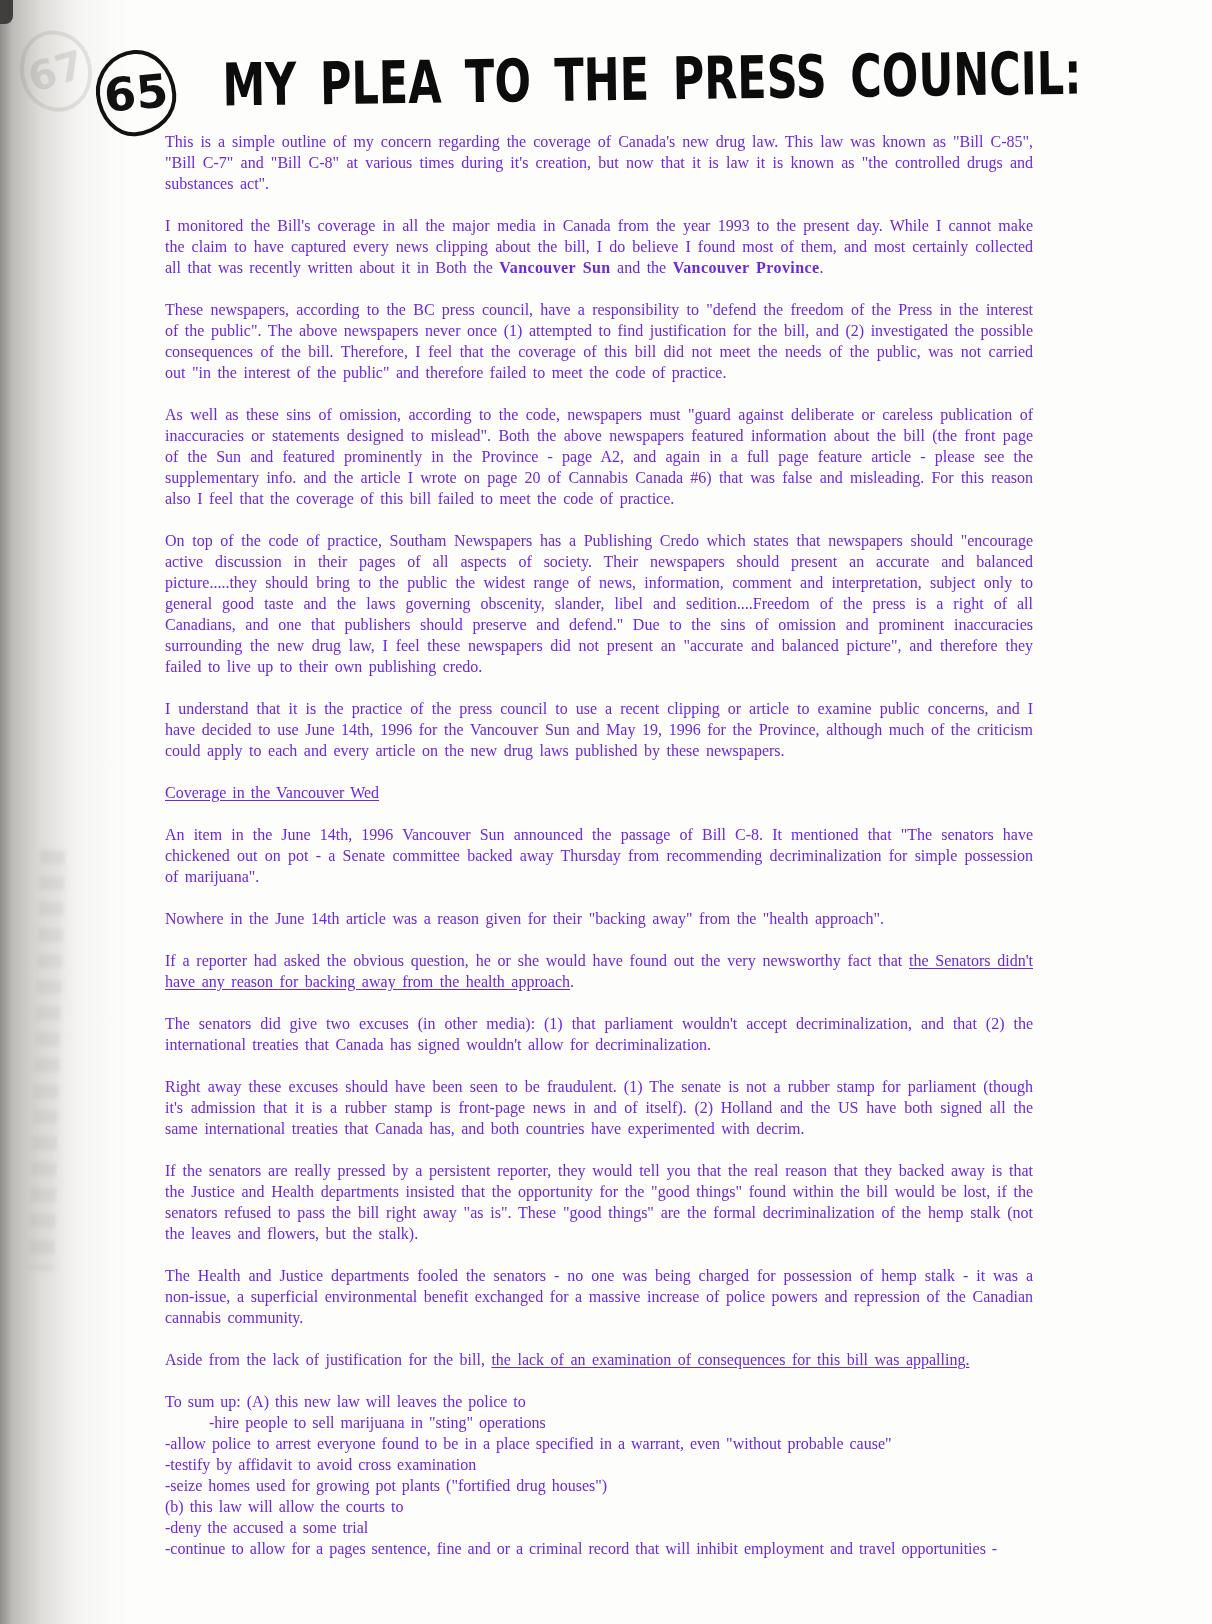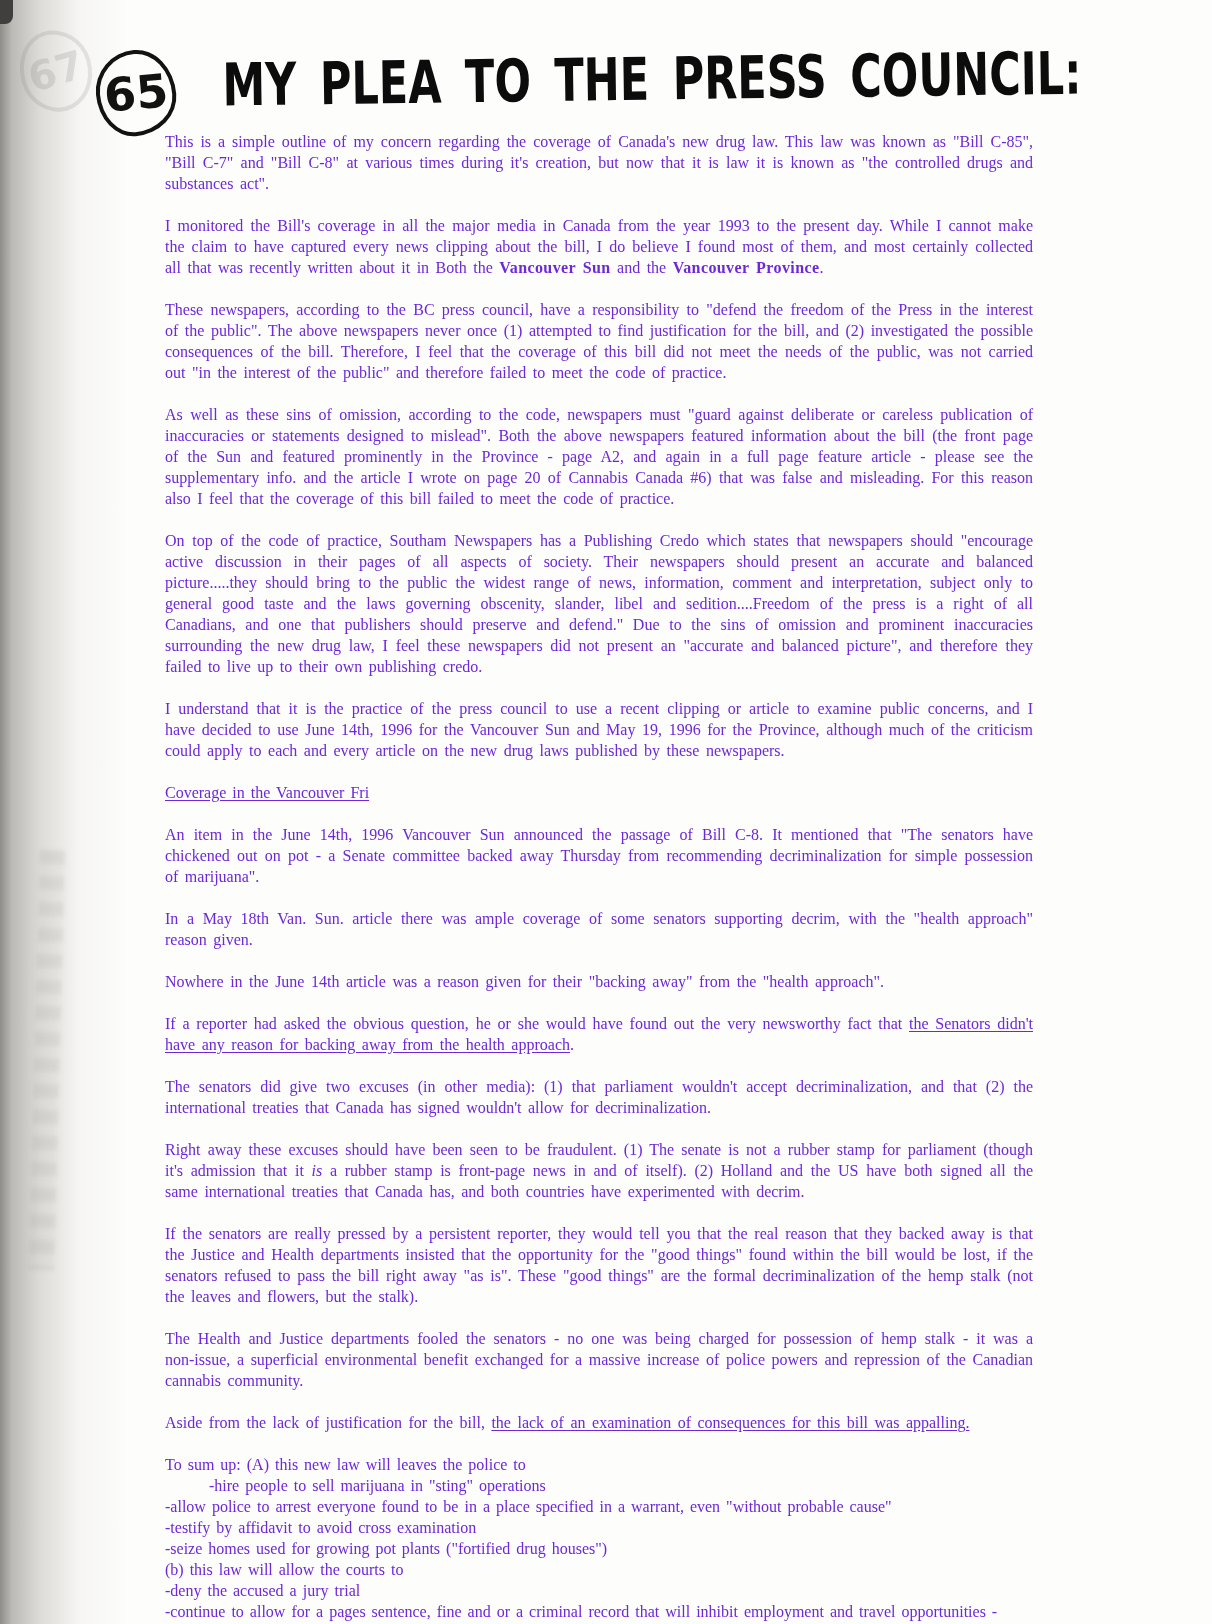--- a/index.html
+++ b/index.html
@@ -60,21 +60,21 @@
   .doc{
     position:absolute;left:165px;top:131px;width:868px;
     font-size:16px;line-height:21px;color:#6d28d9;
   }
   .blk{margin:0 0 21px 0;}
   .blk.para{text-align:justify;word-spacing:2.5px;}
   .blk.heading{text-align:left;word-spacing:2px;text-decoration:underline;text-underline-offset:2px;}
   .blk.line{margin:0;text-align:left;word-spacing:2px;}
   .b{font-weight:bold;letter-spacing:0.4px;}
   .u{text-decoration:underline;text-underline-offset:2px;}
-  .i{font-style:italic;}
+  .i{}
 </style>
 </head>
 <body>
 
 <div class="page">
   <div class="scan-edge"></div>
   <div class="scan-corner"></div>
   <div class="scan-smudge"></div>
 
   <div class="ghost-marker">67</div>
@@ -83,32 +83,31 @@
 
   <h1 class="title">MY PLEA TO THE PRESS COUNCIL:</h1>
 
   <div class="doc">
       <p class="blk para" style="font: inherit;"><span>This is a simple outline of my concern regarding the coverage of Canada's new drug law. This law was known as "Bill C-85", "Bill C-7" and "Bill C-8" at various times during it's creation, but now that it is law it is known as "the controlled drugs and substances act".</span></p>
       <p class="blk para" style="font: inherit;"><span>I monitored the Bill's coverage in all the major media in Canada from the year 1993 to the present day. While I cannot make the claim to have captured every news clipping about the bill, I do believe I found most of them, and most certainly collected all that was recently written about it in Both the </span><span class="b">Vancouver Sun</span><span> and the </span><span class="b">Vancouver Province</span><span>.</span></p>
       <p class="blk para" style="font: inherit;"><span>These newspapers, according to the BC press council, have a responsibility to "defend the freedom of the Press in the interest of the public". The above newspapers never once (1) attempted to find justification for the bill, and (2) investigated the possible consequences of the bill. Therefore, I feel that the coverage of this bill did not meet the needs of the public, was not carried out "in the interest of the public" and therefore failed to meet the code of practice.</span></p>
       <p class="blk para" style="font: inherit;"><span>As well as these sins of omission, according to the code, newspapers must "guard against deliberate or careless publication of inaccuracies or statements designed to mislead". Both the above newspapers featured information about the bill (the front page of the Sun and featured prominently in the Province - page A2, and again in a full page feature article - please see the supplementary info. and the article I wrote on page 20 of Cannabis Canada #6) that was false and misleading. For this reason also I feel that the coverage of this bill failed to meet the code of practice.</span></p>
       <p class="blk para" style="font: inherit;"><span>On top of the code of practice, Southam Newspapers has a Publishing Credo which states that newspapers should "encourage active discussion in their pages of all aspects of society. Their newspapers should present an accurate and balanced picture.....they should bring to the public the widest range of news, information, comment and interpretation, subject only to general good taste and the laws governing obscenity, slander, libel and sedition....Freedom of the press is a right of all Canadians, and one that publishers should preserve and defend." Due to the sins of omission and prominent inaccuracies surrounding the new drug law, I feel these newspapers did not present an "accurate and balanced picture", and therefore they failed to live up to their own publishing credo.</span></p>
       <p class="blk para" style="font: inherit;"><span>I understand that it is the practice of the press council to use a recent clipping or article to examine public concerns, and I have decided to use June 14th, 1996 for the Vancouver Sun and May 19, 1996 for the Province, although much of the criticism could apply to each and every article on the new drug laws published by these newspapers.</span></p>
-      <h2 class="blk heading" style="font: inherit;"><span>Coverage in the Vancouver Fri</span></h2>
+      <h2 class="blk heading" style="font: inherit;"><span>Coverage in the Vancouver Wed</span></h2>
       <p class="blk para" style="font: inherit;"><span>An item in the June 14th, 1996 Vancouver Sun announced the passage of Bill C-8. It mentioned that "The senators have chickened out on pot - a Senate committee backed away Thursday from recommending decriminalization for simple possession of marijuana".</span></p>
-      <p class="blk para" style="font: inherit;"><span>In a May 18th Van. Sun. article there was ample coverage of some senators supporting decrim, with the "health approach" reason given.</span></p>
       <p class="blk para" style="font: inherit;"><span>Nowhere in the June 14th article was a reason given for their "backing away" from the "health approach".</span></p>
       <p class="blk para" style="font: inherit;"><span>If a reporter had asked the obvious question, he or she would have found out the very newsworthy fact that </span><span class="u">the Senators didn't have any reason for backing away from the health approach</span><span>.</span></p>
       <p class="blk para" style="font: inherit;"><span>The senators did give two excuses (in other media): (1) that parliament wouldn't accept decriminalization, and that (2) the international treaties that Canada has signed wouldn't allow for decriminalization.</span></p>
       <p class="blk para" style="font: inherit;"><span>Right away these excuses should have been seen to be fraudulent. (1) The senate is not a rubber stamp for parliament (though it's admission that it </span><span class="i">is</span><span> a rubber stamp is front-page news in and of itself). (2) Holland and the US have both signed all the same international treaties that Canada has, and both countries have experimented with decrim.</span></p>
       <p class="blk para" style="font: inherit;"><span>If the senators are really pressed by a persistent reporter, they would tell you that the real reason that they backed away is that the Justice and Health departments insisted that the opportunity for the "good things" found within the bill would be lost, if the senators refused to pass the bill right away "as is". These "good things" are the formal decriminalization of the hemp stalk (not the leaves and flowers, but the stalk).</span></p>
       <p class="blk para" style="font: inherit;"><span>The Health and Justice departments fooled the senators - no one was being charged for possession of hemp stalk - it was a non-issue, a superficial environmental benefit exchanged for a massive increase of police powers and repression of the Canadian cannabis community.</span></p>
       <p class="blk para" style="font: inherit;"><span>Aside from the lack of justification for the bill, </span><span class="u">the lack of an examination of consequences for this bill was appalling.</span></p>
       <p class="blk line" style="font: inherit;"><span>To sum up: (A) this new law will leaves the police to</span></p>
       <p class="blk line" style="font: inherit; margin-left: 44px;"><span>-hire people to sell marijuana in "sting" operations</span></p>
       <p class="blk line" style="font: inherit;"><span>-allow police to arrest everyone found to be in a place specified in a warrant, even "without probable cause"</span></p>
       <p class="blk line" style="font: inherit;"><span>-testify by affidavit to avoid cross examination</span></p>
       <p class="blk line" style="font: inherit;"><span>-seize homes used for growing pot plants ("fortified drug houses")</span></p>
       <p class="blk line" style="font: inherit;"><span>(b) this law will allow the courts to</span></p>
-      <p class="blk line" style="font: inherit;"><span>-deny the accused a jury trial</span></p>
+      <p class="blk line" style="font: inherit;"><span>-deny the accused a some trial</span></p>
       <p class="blk line" style="font: inherit;"><span>-continue to allow for a pages sentence, fine and or a criminal record that will inhibit employment and travel opportunities -</span></p>
     </div>
 </div>
 
 </body></html>

